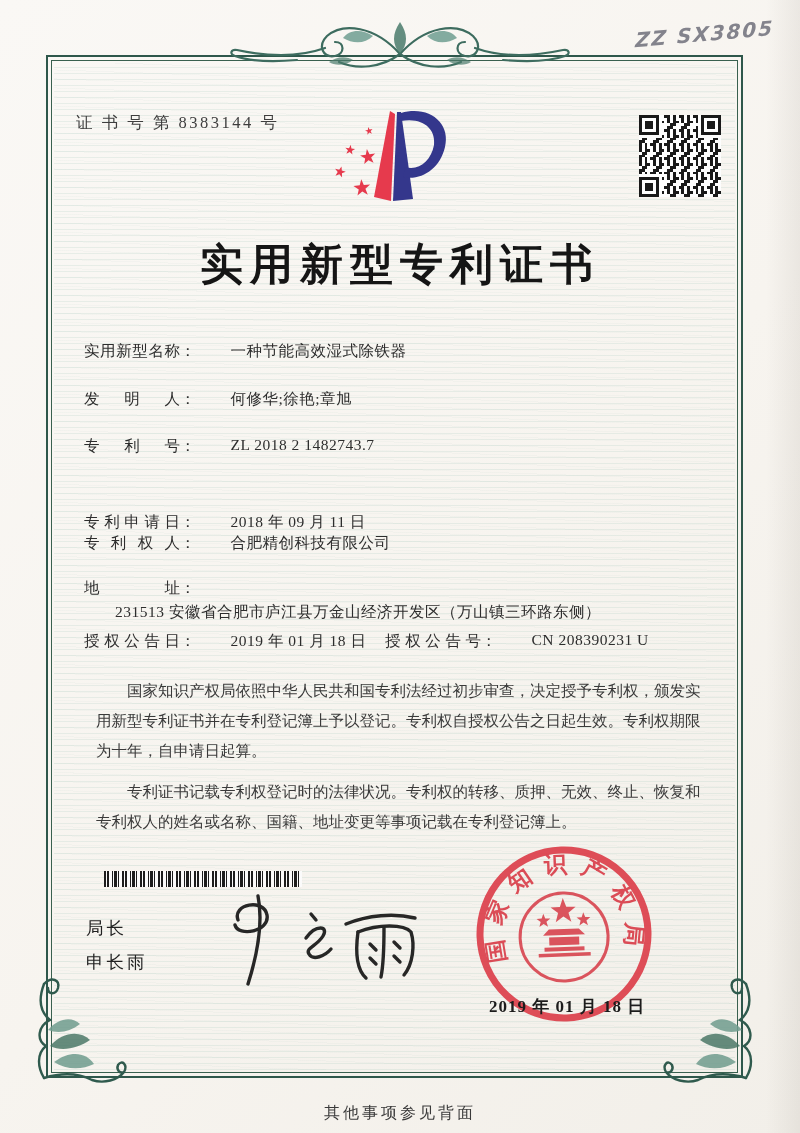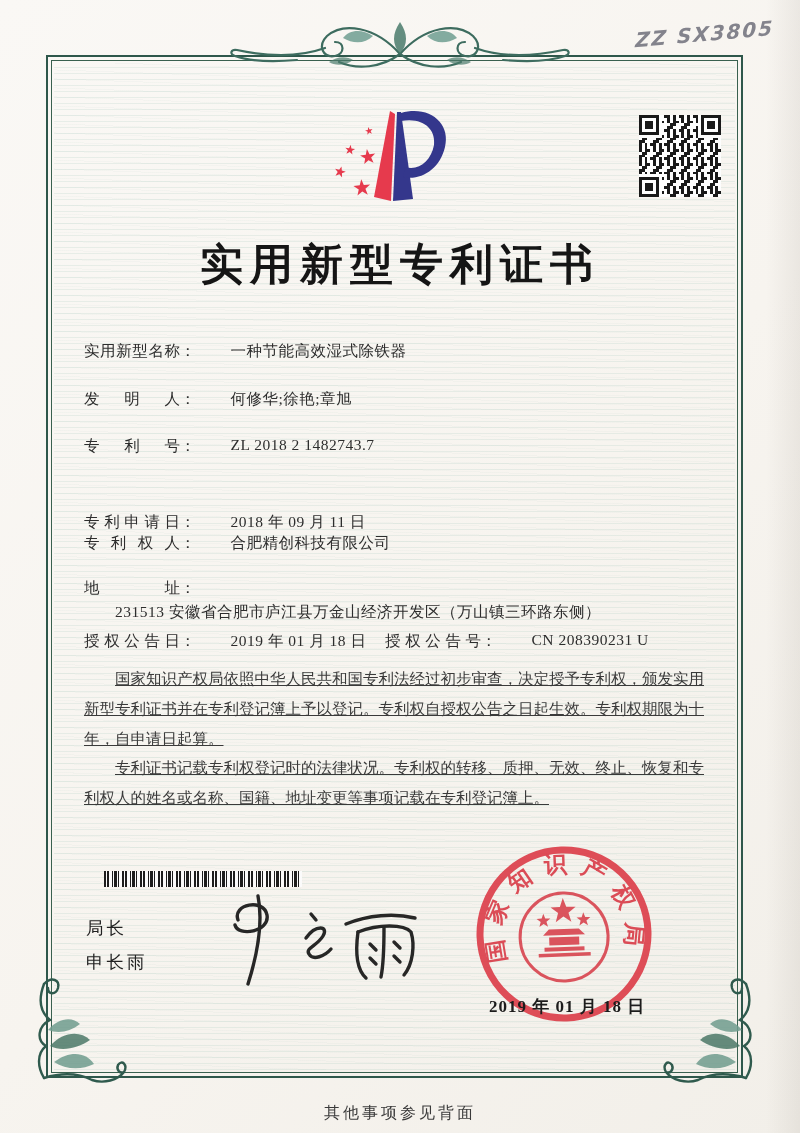--- a/index.html
+++ b/index.html
@@ -63,21 +63,21 @@
   .colon{display:inline-block;margin:0 4px 0 0;vertical-align:top;}
   .fvalue{display:inline-block;vertical-align:top;letter-spacing:0.5px;margin-left:31px;}
   .fvalue.wrap{width:522px;line-height:1.65;}
   .pair2{position:absolute;left:301px;top:0;}
   
   .legal{
     position:absolute;left:84px;top:664px;width:634px;z-index:4;
     font-size:15.5px;line-height:1.92;color:#3a3a3a;
     font-style:oblique 6deg;
   }
-  .legal p{margin:0;text-indent:2em;text-decoration:underline;}
+  .legal p{margin:12px;text-indent:2em;}
   
   .barcode{
     position:absolute;left:104px;top:871px;width:198px;height:16px;z-index:4;
     background:repeating-linear-gradient(90deg,
       #1d1d1d 0 2px,#fbfbfb 2px 3px,#1d1d1d 3px 5px,#fbfbfb 5px 8px,
       #1d1d1d 8px 9px,#fbfbfb 9px 10px,#1d1d1d 10px 13px,#fbfbfb 13px 14px,
       #1d1d1d 14px 15px,#fbfbfb 15px 18px);
   }
   .sign-title{position:absolute;left:86px;top:916px;z-index:4;font-size:17.5px;letter-spacing:3px;color:#222;}
   .sign-name{position:absolute;left:86px;top:950px;z-index:4;font-size:17.5px;letter-spacing:3px;color:#222;}
@@ -132,20 +132,21 @@
     <g fill="none" stroke="#2f5a4d" stroke-width="2.4" stroke-linecap="round">
       <path d="M16,12 C10,28 12,40 22,48 C10,54 8,68 18,74 C8,82 10,96 16,106"></path>
       <path d="M16,12 C24,4 32,8 30,16 C28,23 20,23 20,16"></path>
       <path d="M16,106 C36,100 52,102 64,108 C76,112 90,108 96,100 C100,93 94,87 90,93 C88,98 92,102 96,100"></path>
       <path d="M20,58 C30,46 44,44 52,52 C42,60 30,62 20,58 Z" fill="#6f9b8d" stroke="none" opacity="0.85"></path>
       <path d="M22,74 C34,60 52,58 62,68 C50,76 34,80 22,74 Z" fill="#41705f" stroke="none" opacity="0.8"></path>
       <path d="M26,90 C42,78 58,80 66,92 C54,98 38,98 26,90 Z" fill="#6f9b8d" stroke="none" opacity="0.85"></path>
     </g>
   </svg>
 
+  <div class="cert-no">证 书 号 第 8383144 号</div>
 
   <svg class="logo" width="125" height="115" viewBox="0 0 125 115">
     <defs>
       <path id="star" d="M0,-10 L2.35,-3.24 L9.51,-3.09 L3.8,1.24 L5.88,8.09 L0,4 L-5.88,8.09 L-3.8,1.24 L-9.51,-3.09 L-2.35,-3.24 Z"></path>
     </defs>
     <g fill="#e63a4d">
       <use href="#star" transform="translate(38,30) scale(0.40) rotate(-12)"></use>
       <use href="#star" transform="translate(19,49) scale(0.52) rotate(8)"></use>
       <use href="#star" transform="translate(37,56) scale(0.80) rotate(-8)"></use>
       <use href="#star" transform="translate(9,71) scale(0.58) rotate(15)"></use>

